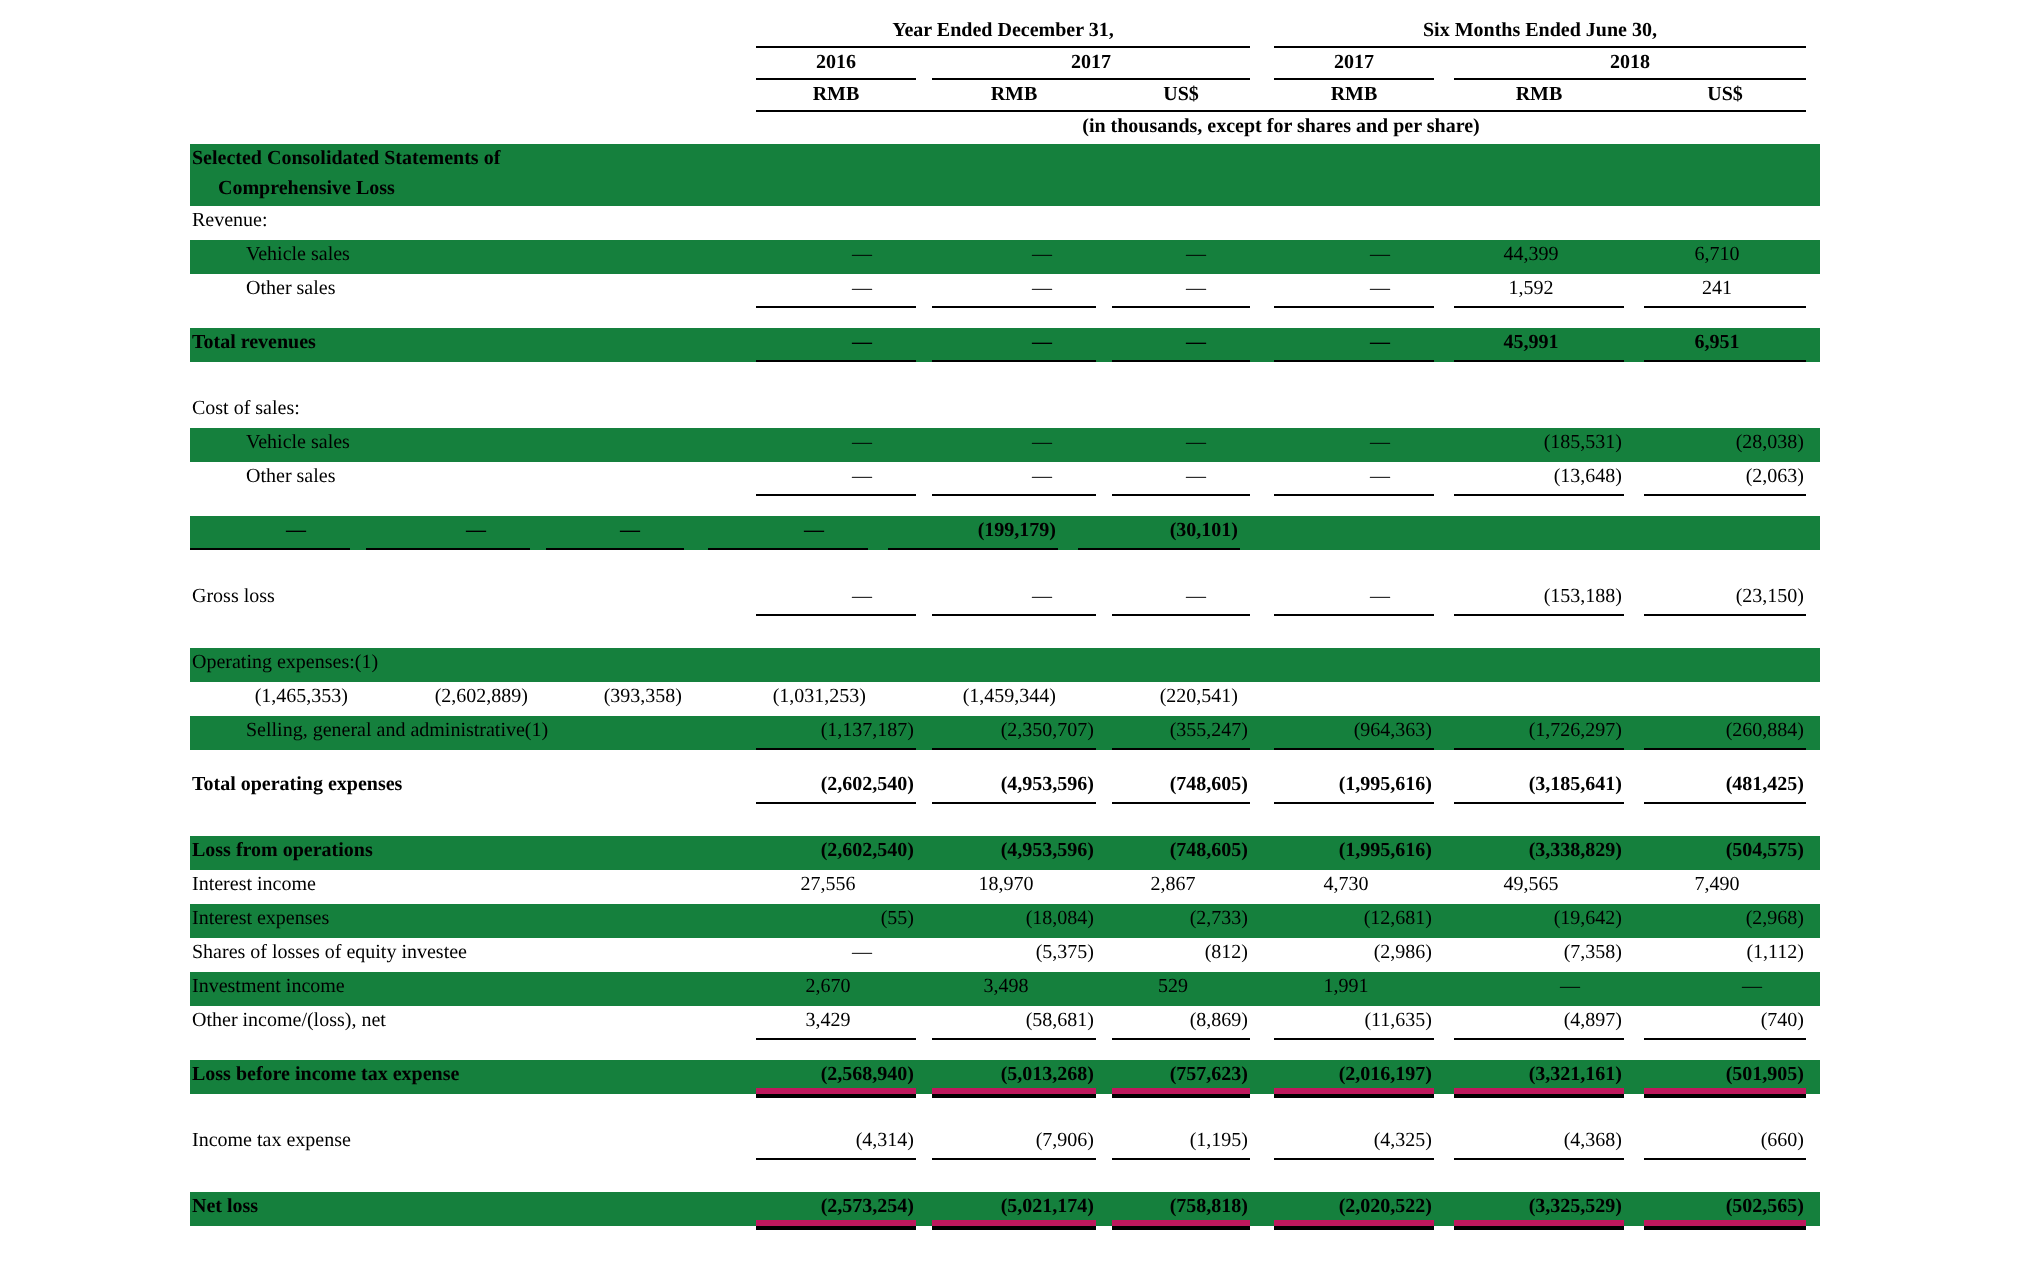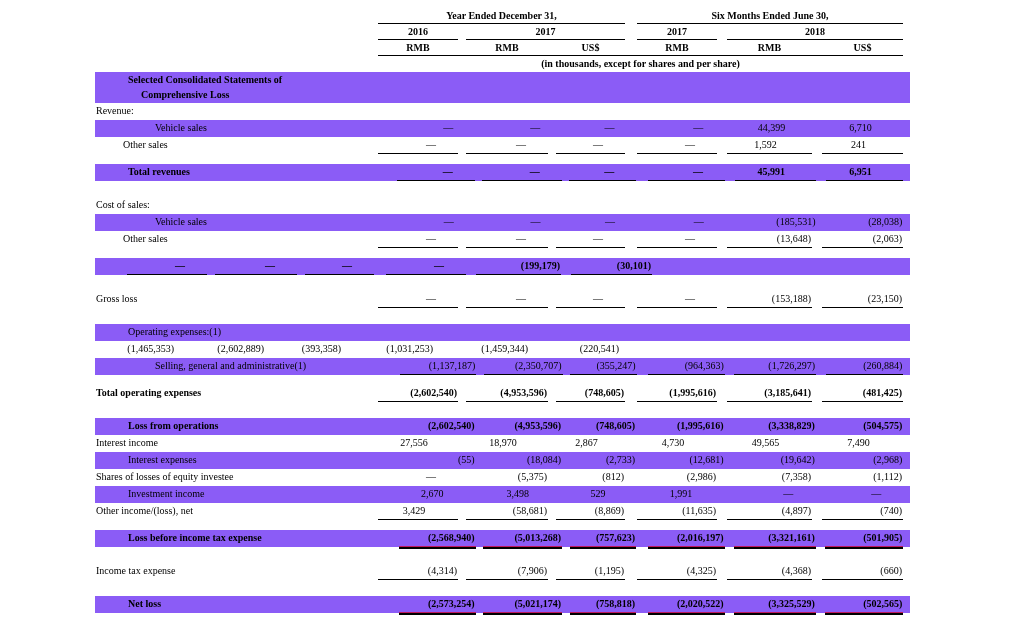--- a/index.html
+++ b/index.html
@@ -20,30 +20,30 @@
   .w-g1{width:247px;} .w-g2{width:266px;}
   .w-y17{width:159px;} .w-y18{width:176px;}
   .ctr { text-align:center; }
   .hu { border-bottom:1px solid #000; }
   .curwrap { display:flex; width:525px; border-bottom:1px solid #000; }
   .noterow { height:16px; line-height:15px; font-weight:bold; text-align:center;
              margin-left:283px; width:525px; }
 
   
   .trow { display:flex; height:17px; line-height:16px; }
-  .trow.hl { background:#8b5cf6;padding-left:32px; }
+  .trow.hl { background:#15803d; }
   .trow.bold { font-weight:bold; }
   .trow.title { height:31px; }
   .lbl { width:283px; padding-left:1px; white-space:nowrap; overflow:hidden; }
   .lbl.ind { padding-left:28px; }
   .lbl .l2 { padding-left:13px; }
   .lbl div { height:15px; line-height:15px; }
   .val { text-align:right; white-space:nowrap; }
   .u1 { border-bottom:1px solid #000; }
-  .u2 { border-bottom:1px solid #be185d; box-shadow:0 2px 0 0 #000; }
+  .u2 { border-bottom:3px solid #be185d; box-shadow:0 2px 0 0 #000; }
   .pr-num { padding-right:8px;text-align:center; }
   .pr-paren { padding-right:1px; }
   .pr-dash { padding-right:22px; }
   .sp-small { height:10px; }
   .sp-large { height:16px; }
 </style>
 </head>
 <body>
 
 <div class="sheet">

